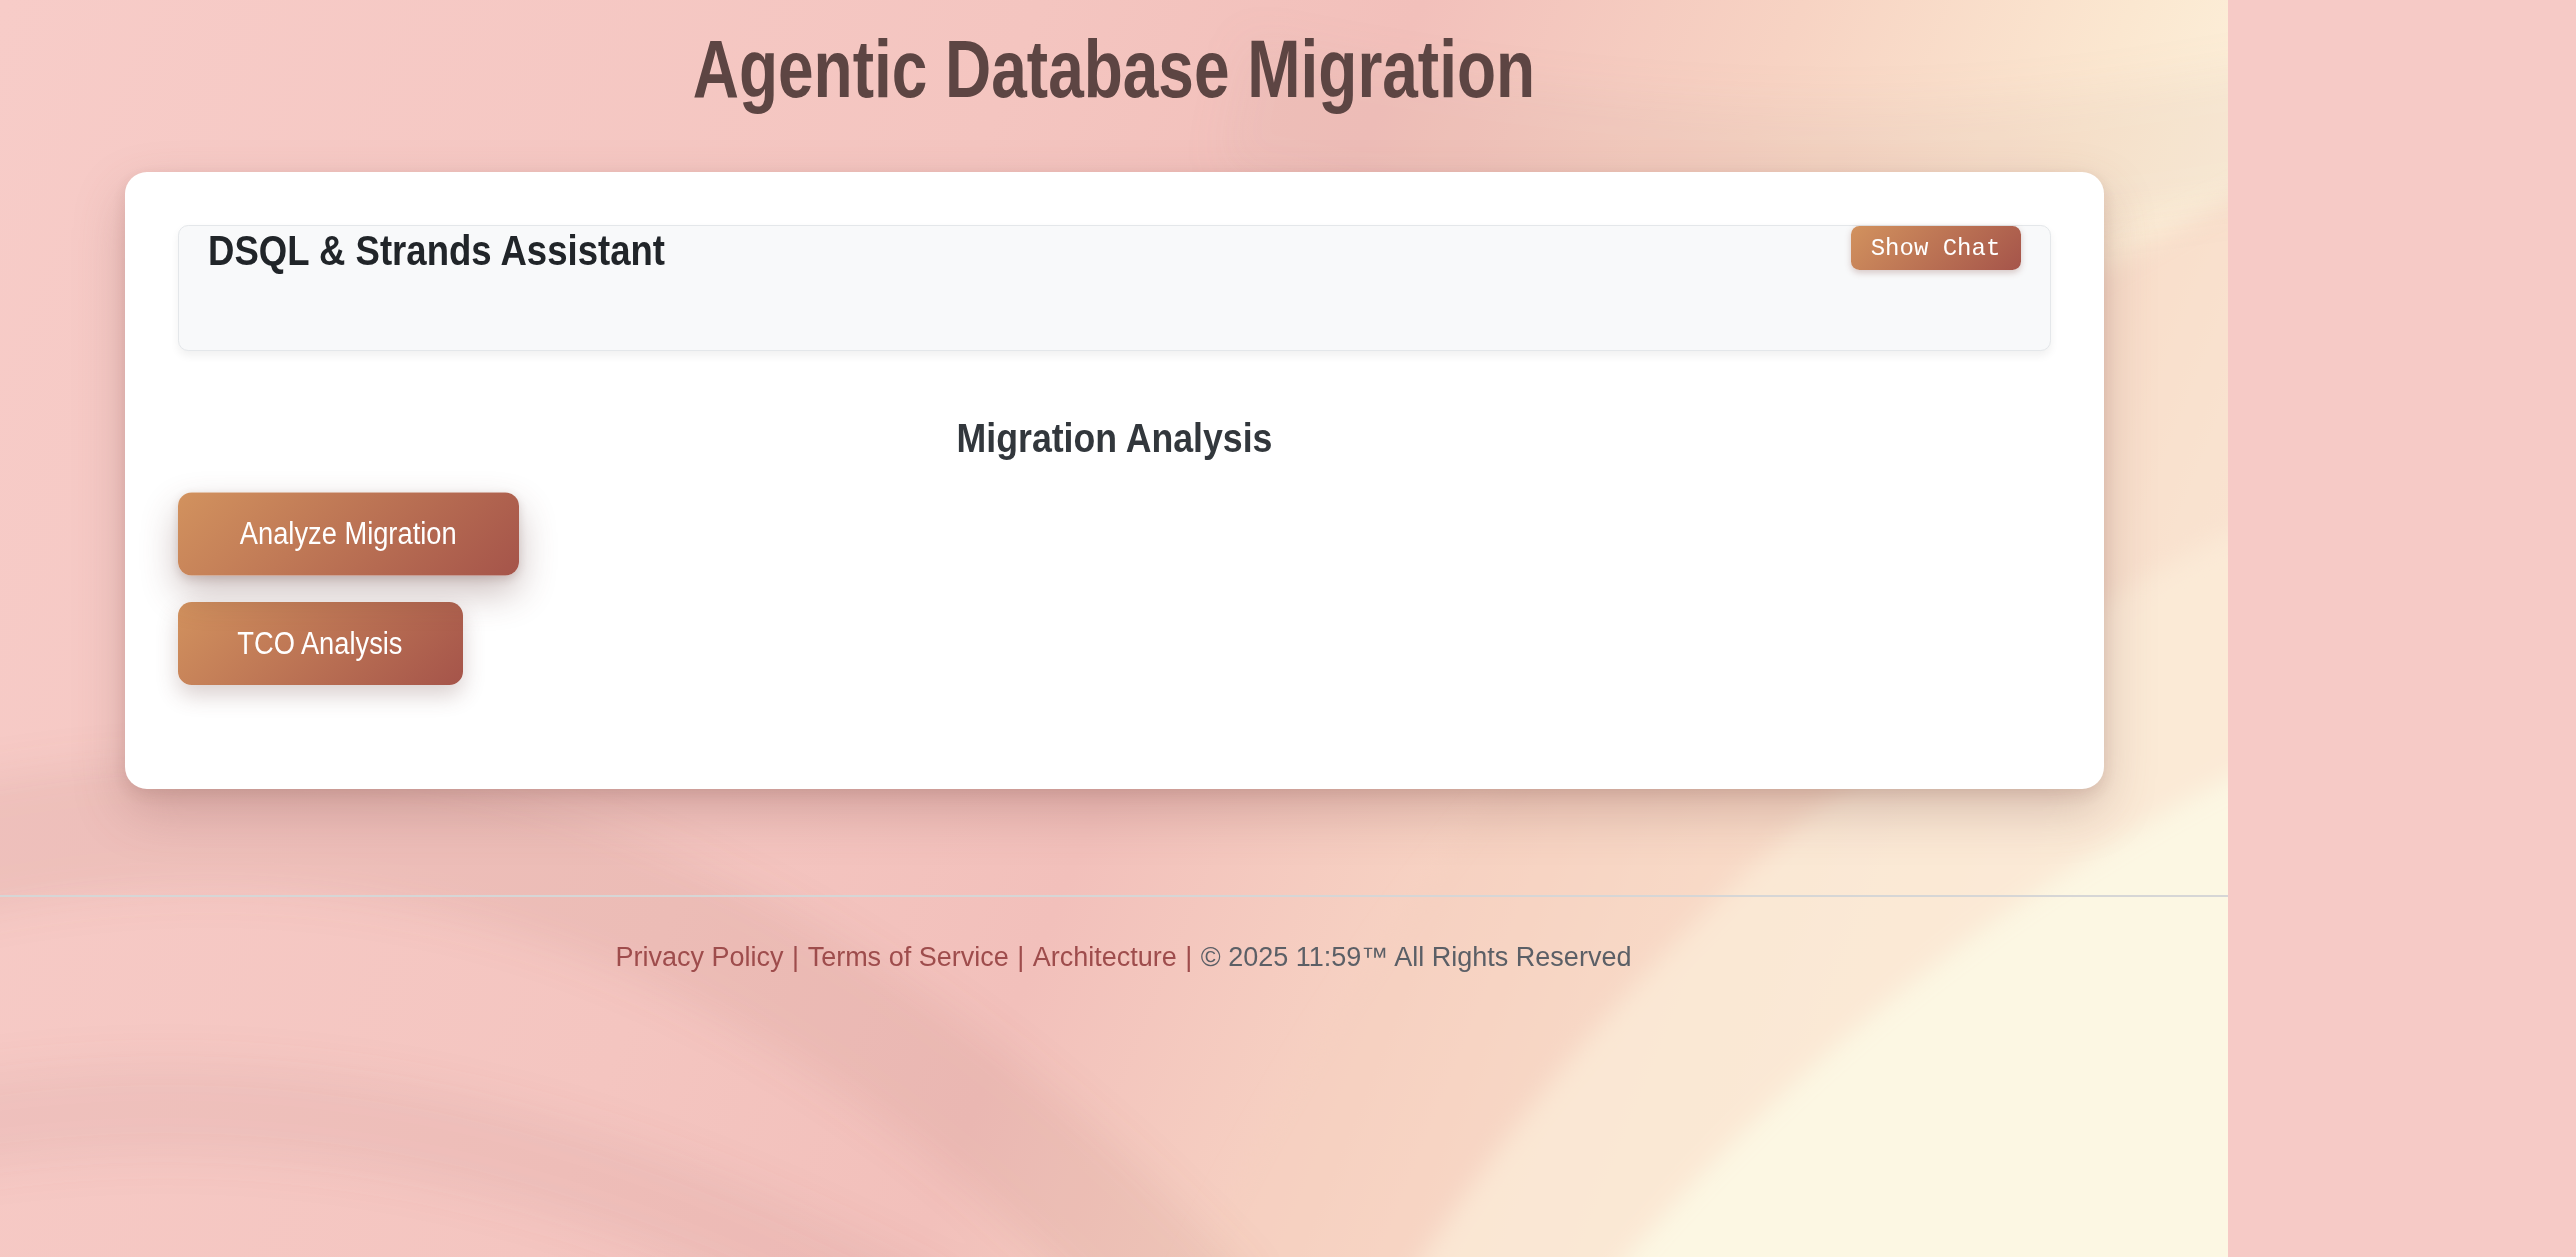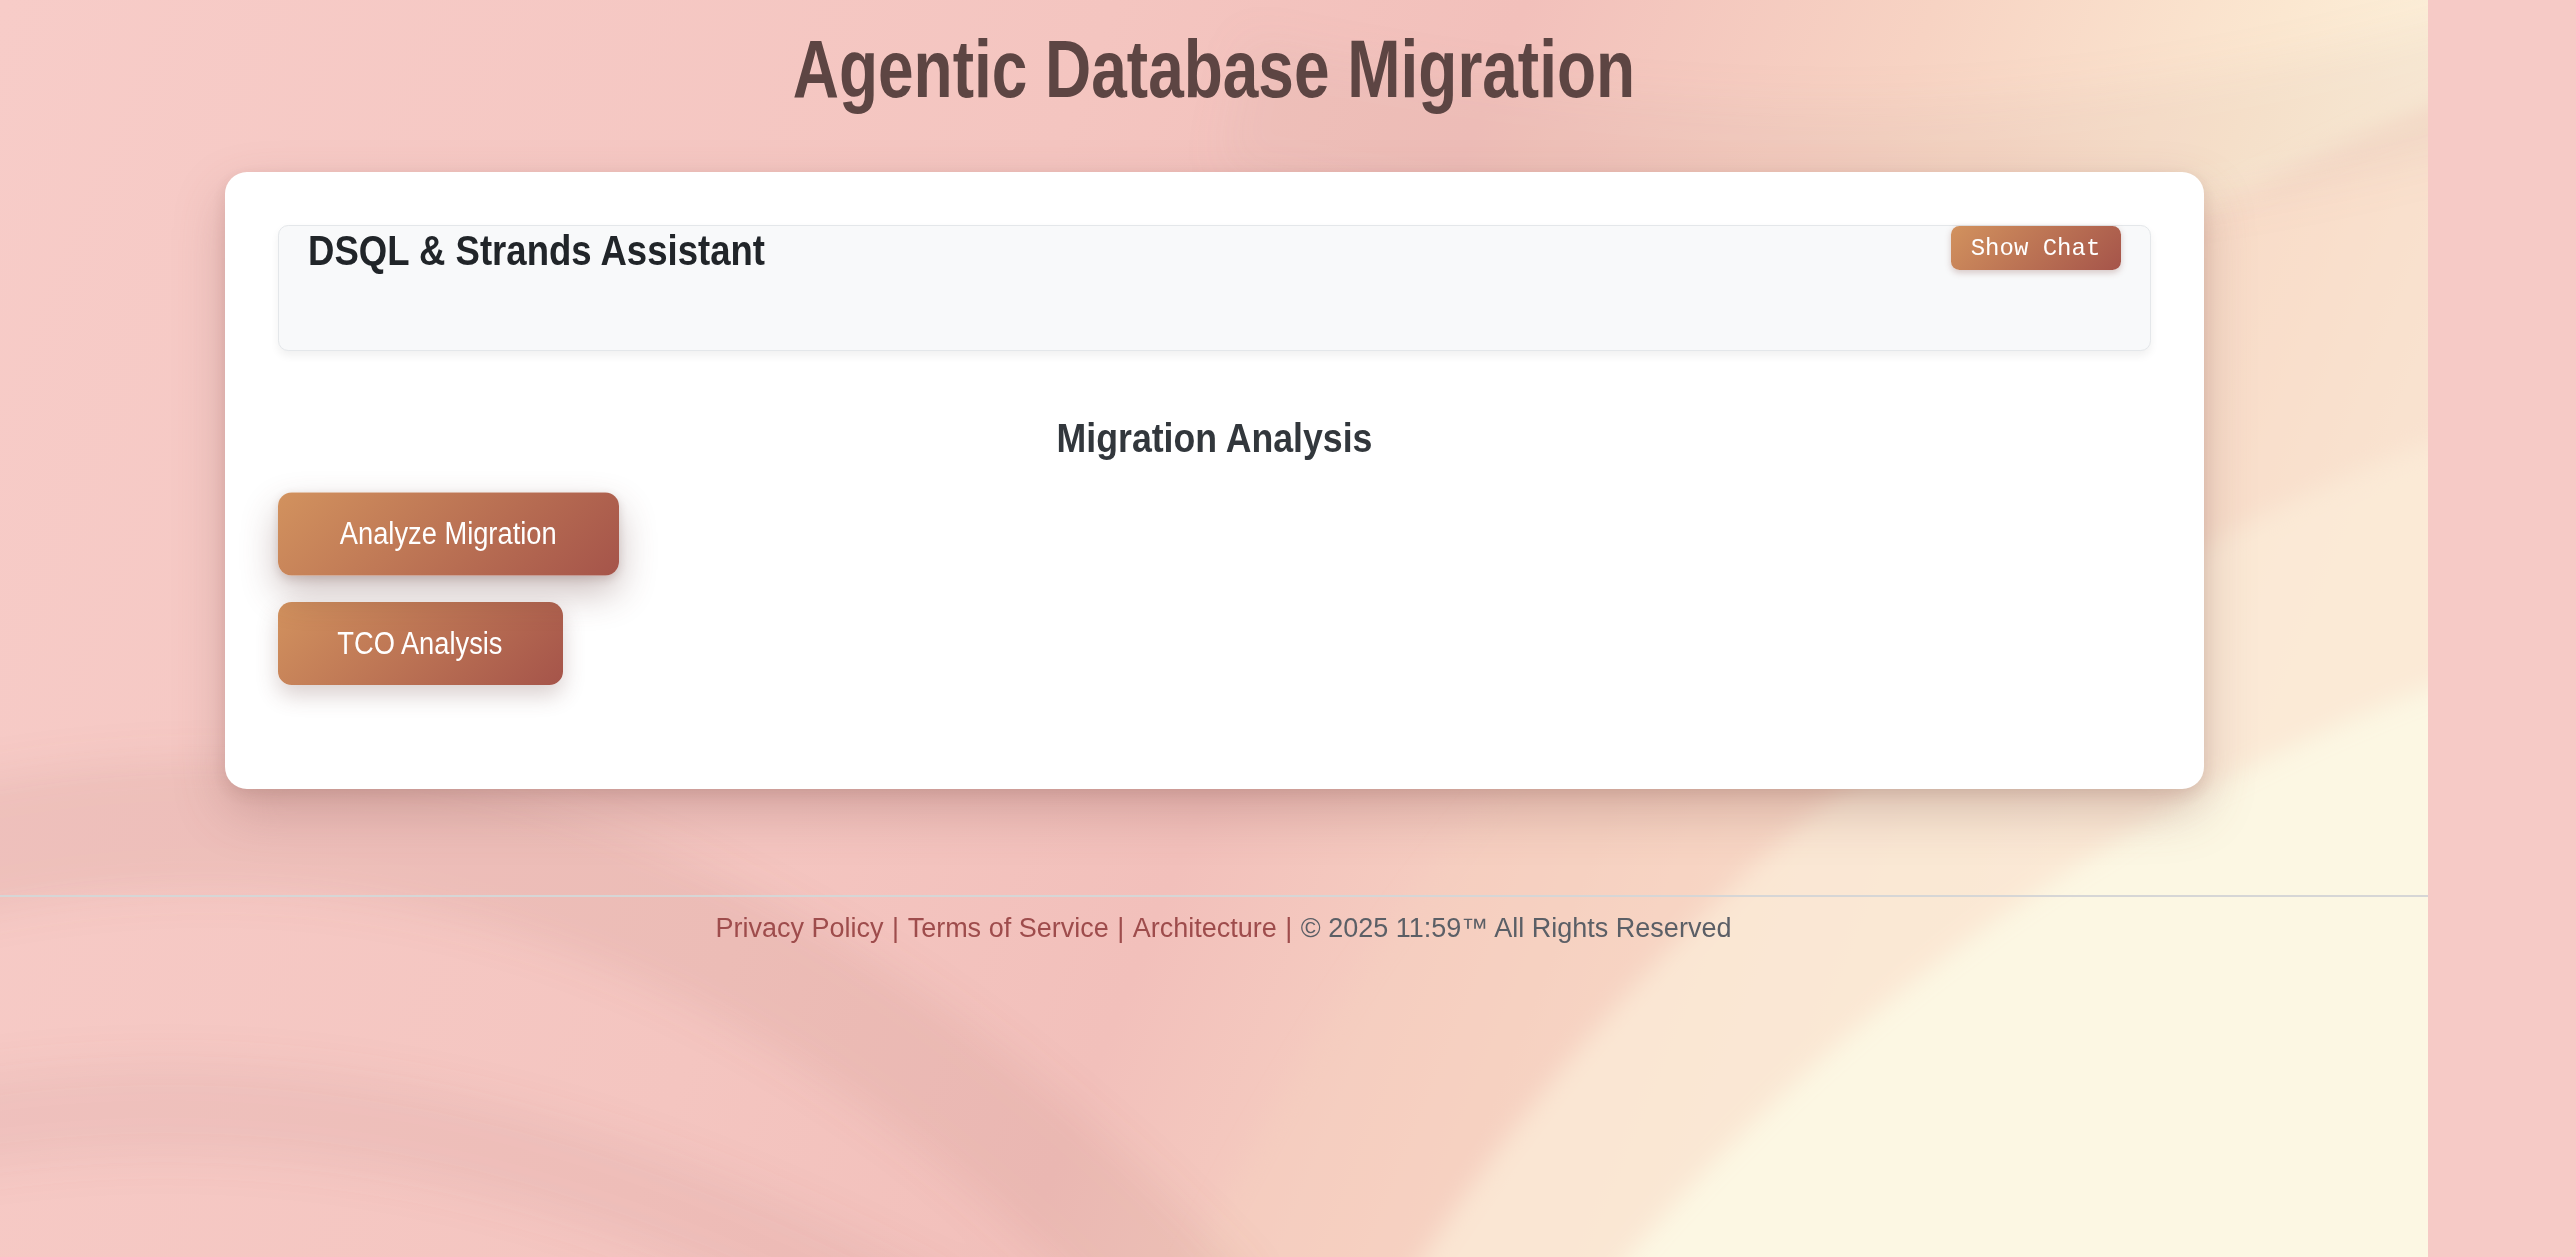--- a/index.html
+++ b/index.html
@@ -1,18 +1,18 @@
 <!DOCTYPE html>
 <html style="font-size:13.6px"><head>
 <meta charset="utf-8">
 <style>
   html,body{margin:0;padding:0;background:#f6cac6;}
   .page{
     position:relative;
-    width:2428px;height:1257px;
+    width:2228px;height:1257px;
     overflow:hidden;
     font-family:"Liberation Sans","DejaVu Sans",sans-serif;
     background:linear-gradient(112deg,
       #f7ccc8 0%, #f4c5c0 38%, #f2c0bb 52%,
       #f7d3c3 66%, #fbe7d0 78%, #fdf5df 88%, #fefae7 100%);
   }
   .waves{position:absolute;inset:0;pointer-events:none;}
   .content{position:relative;z-index:1;}
 
   
@@ -99,21 +99,21 @@
     box-shadow:0 10.2px 22px rgba(100,60,55,.24);
   }
 
   
   .divider{
     margin-top:106px;
     height:1.7px;width:100%;
     background:#d6d6d6;
   }
   .footer{
-    margin-top:13px;
+    margin-top:42px;
     text-align:center;
     font-size:27px;line-height:1.4;
     color:#9e4c4c;
     white-space:nowrap;
     padding-left:19px;
   }
   .footer a{color:#9e4c4c;text-decoration:none;cursor:pointer;}
   .footer .sep{color:#9e4c4c;margin:0 8.5px;}
   .footer .copyright{color:#5b5f66;}
 </style>

